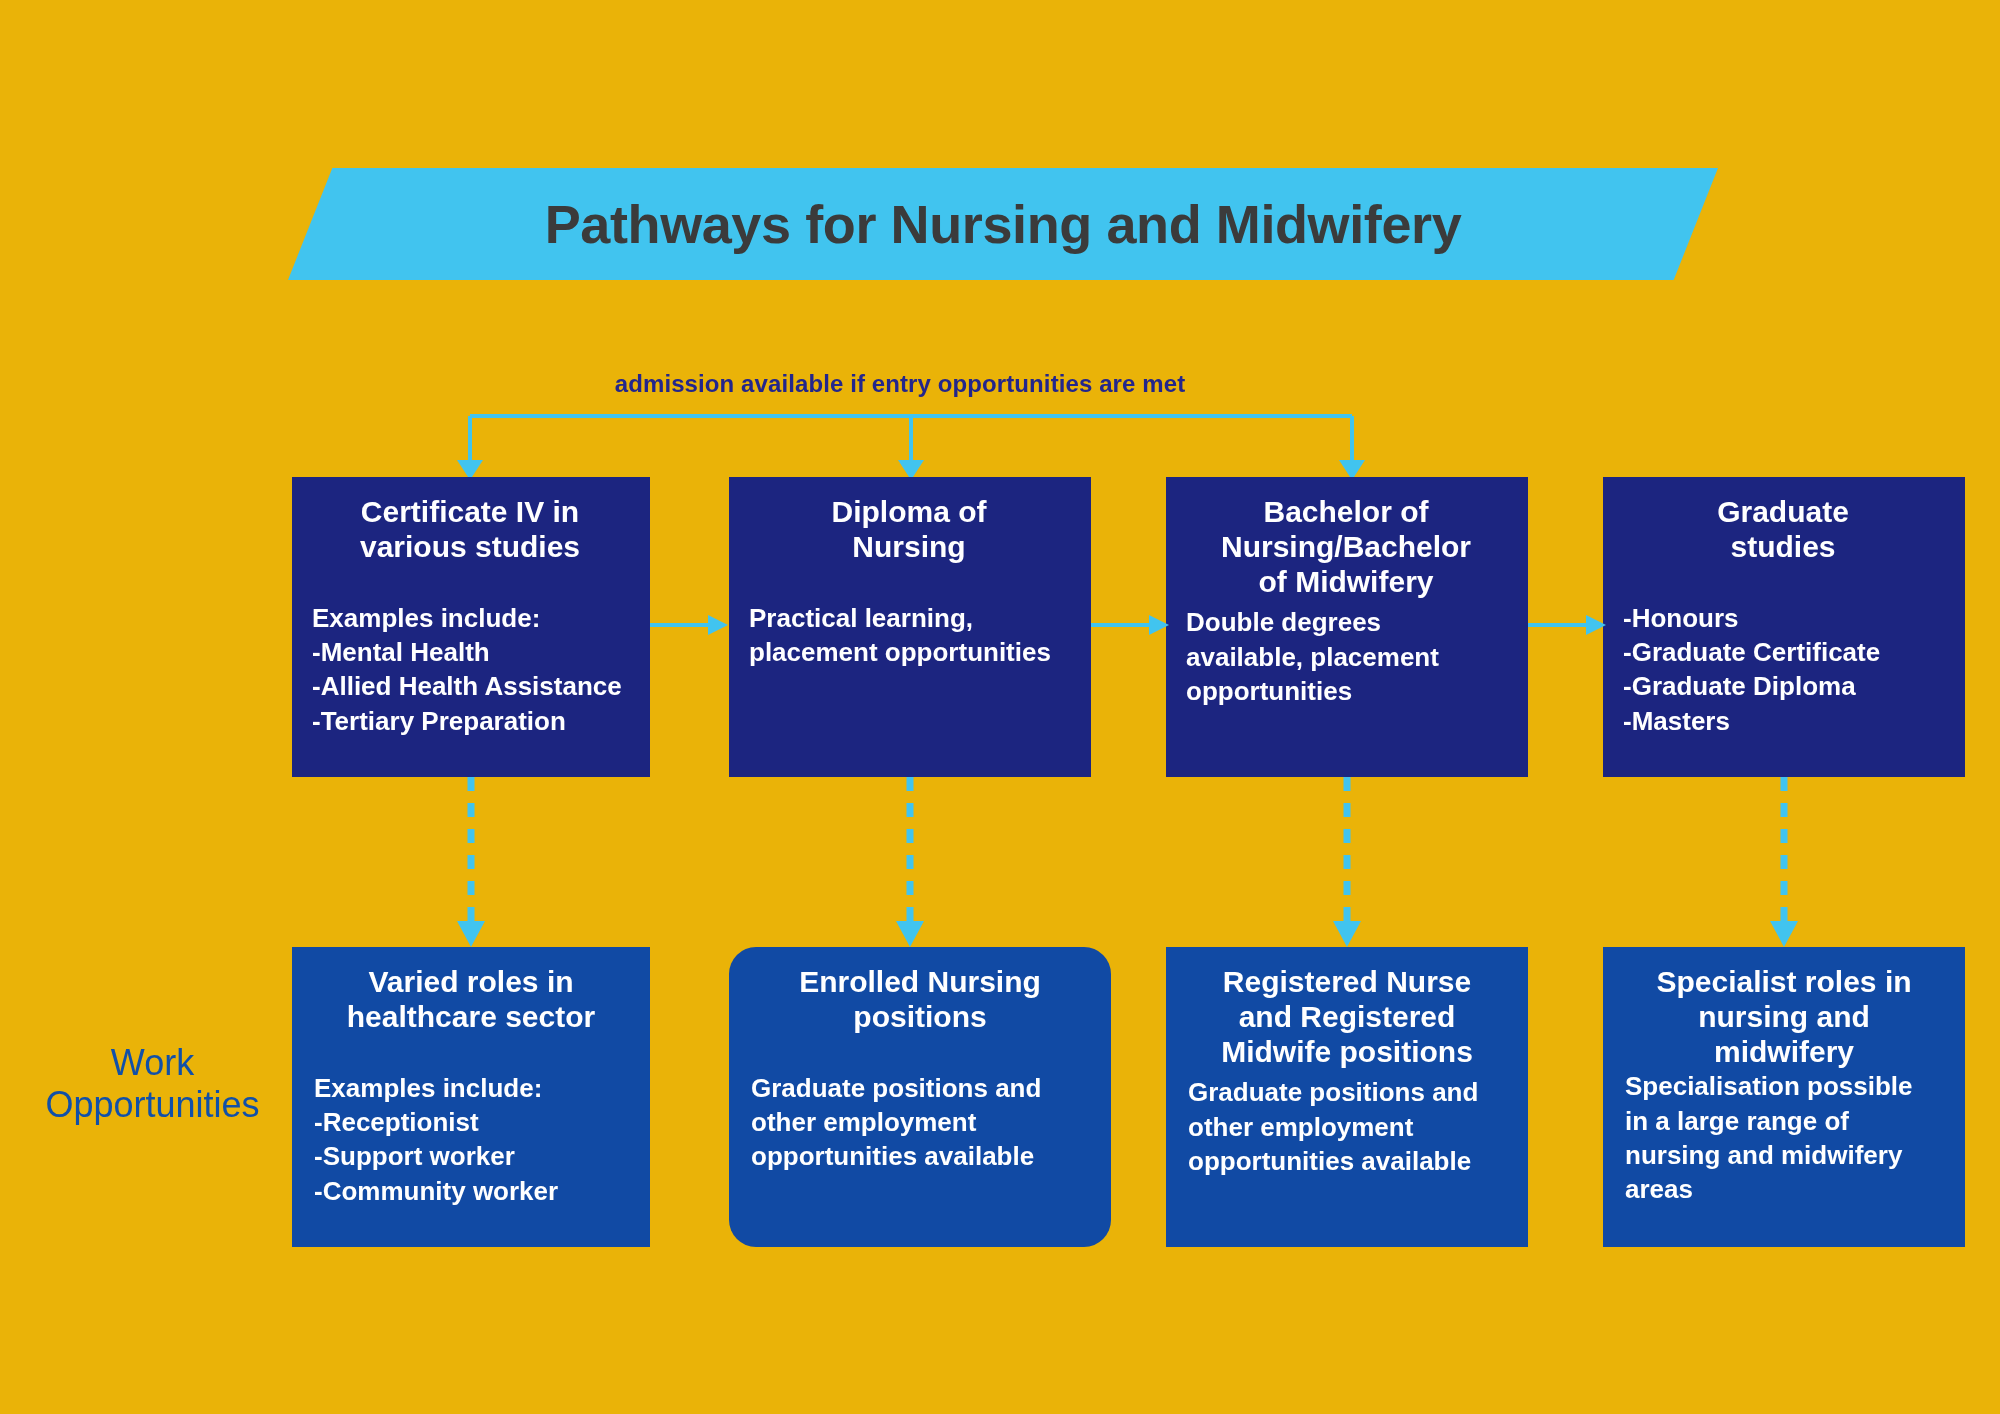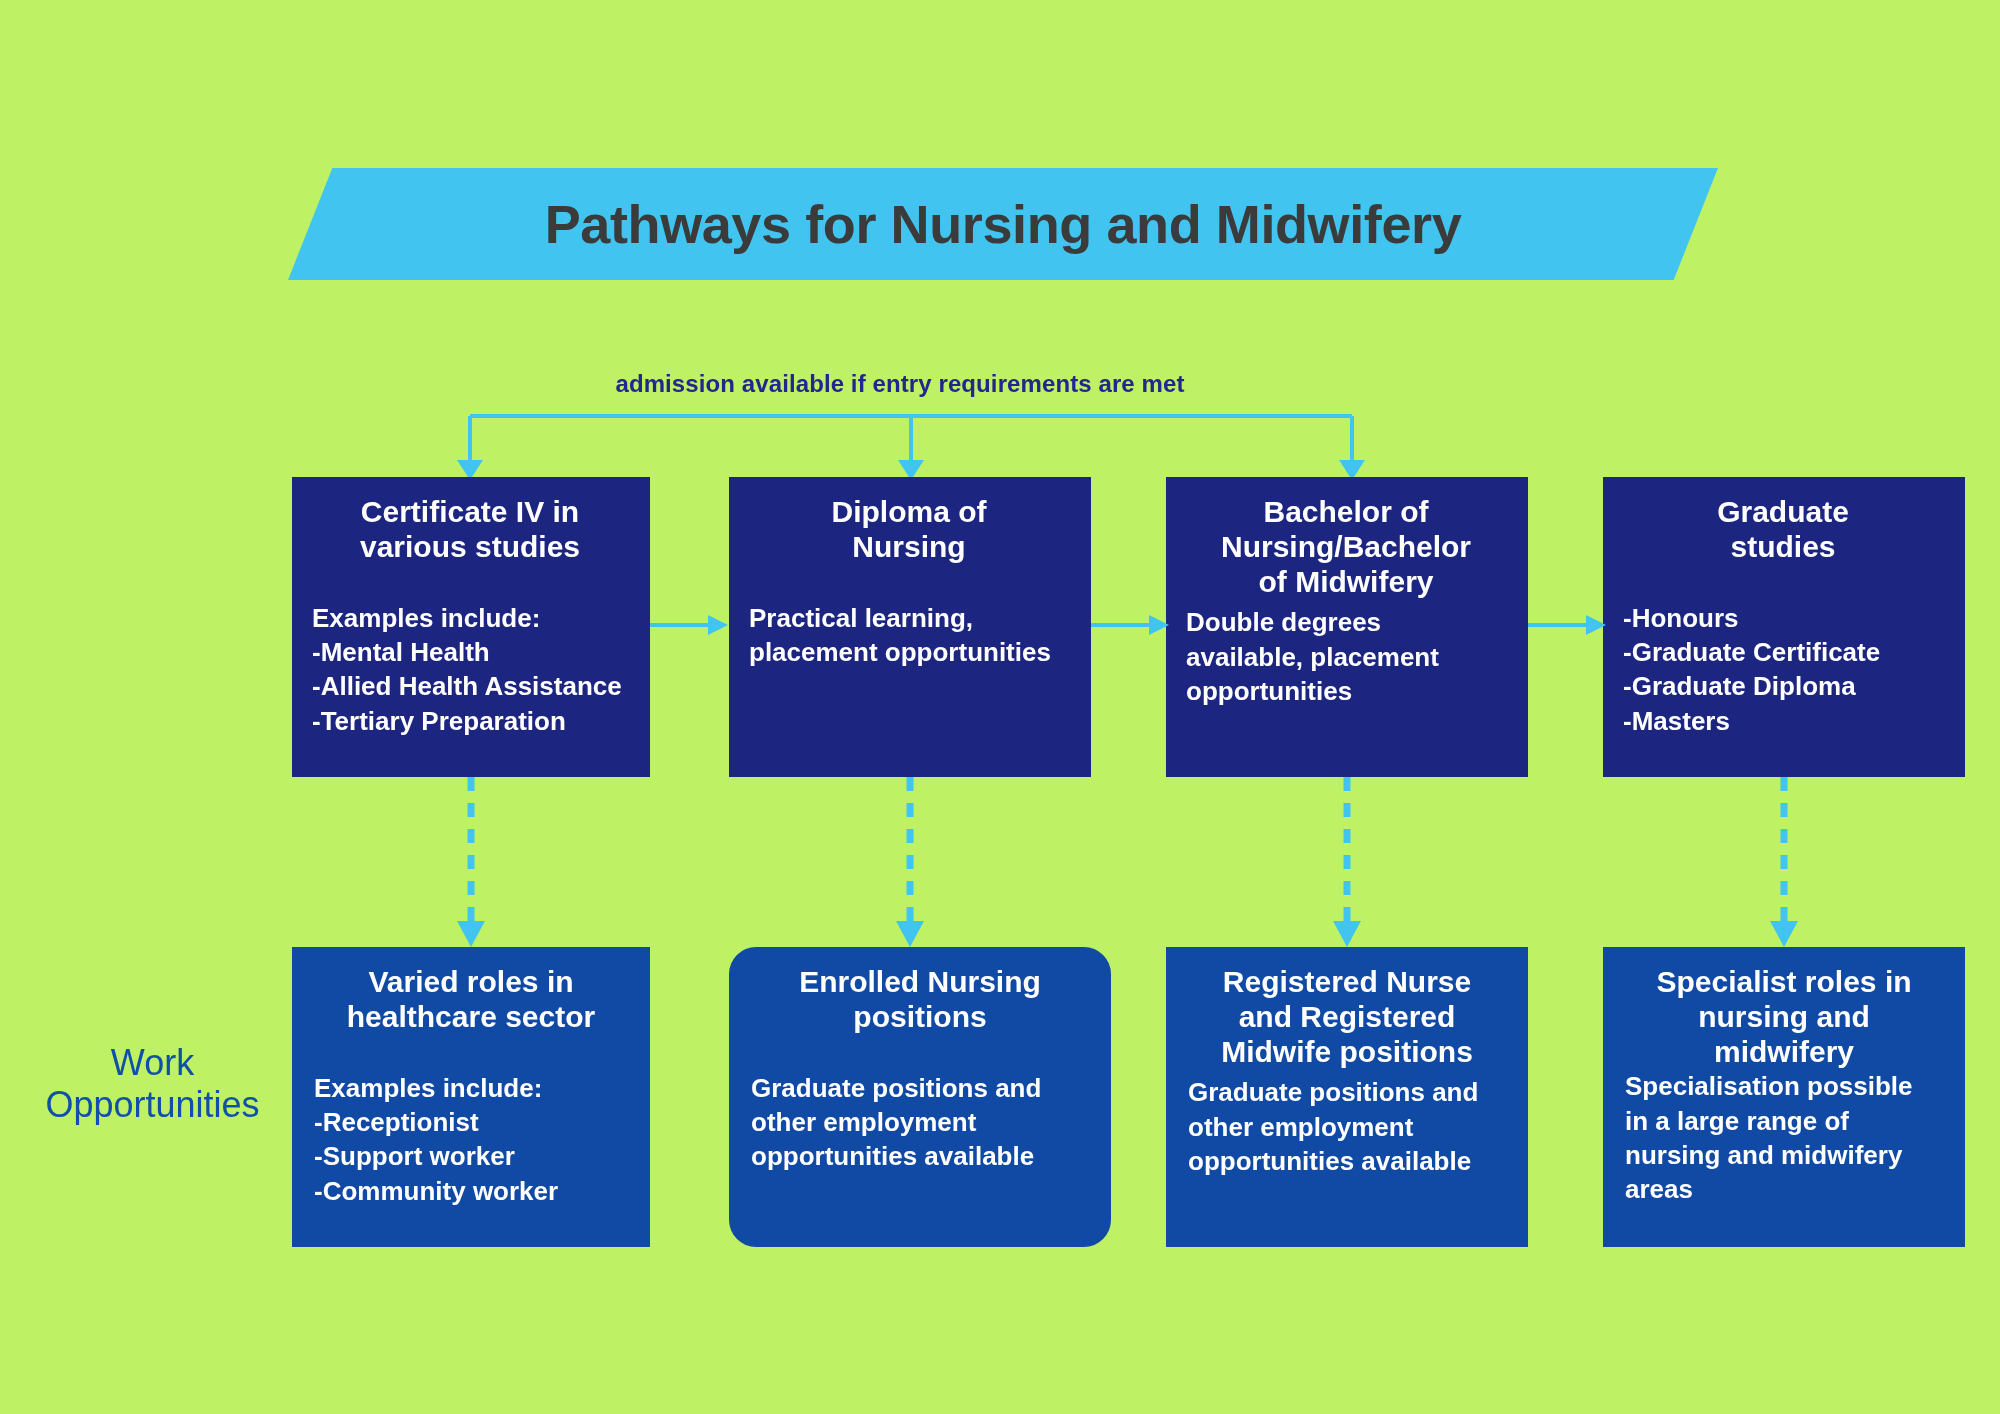--- a/index.html
+++ b/index.html
@@ -10,21 +10,21 @@
   }
   body {
     font-family: "Liberation Sans", sans-serif;
     -webkit-font-smoothing: antialiased;
   }
 
   #canvas {
     position: relative;
     width: 2000px;
     height: 1414px;
-    background: #bef264;
+    background: #eab308;
     overflow: hidden;
   }
 
   
   .banner {
     position: absolute;
     left: 288px;
     top: 168px;
     width: 1430px;
     height: 112px;
@@ -118,21 +118,21 @@
 </head>
 <body>
 
 <div id="canvas">
 
   <div class="banner">
     <div class="banner-shape"></div>
     <div class="banner-title">Pathways for Nursing and Midwifery</div>
   </div>
 
-  <div class="manifold-label">admission available if entry requirements are met</div>
+  <div class="manifold-label">admission available if entry opportunities are met</div>
 
   <svg class="conn" style="left:440px; top:400px;" width="960" height="90" viewBox="0 0 960 90">
     <g stroke="#41c4ef" stroke-width="4" fill="none">
       <path d="M30 16 H912"></path>
       <path d="M30 16 V66"></path>
       <path d="M471 16 V66"></path>
       <path d="M912 16 V66"></path>
     </g>
     <g fill="#41c4ef">
       <path d="M30 80 L17 60 H43 Z"></path>

